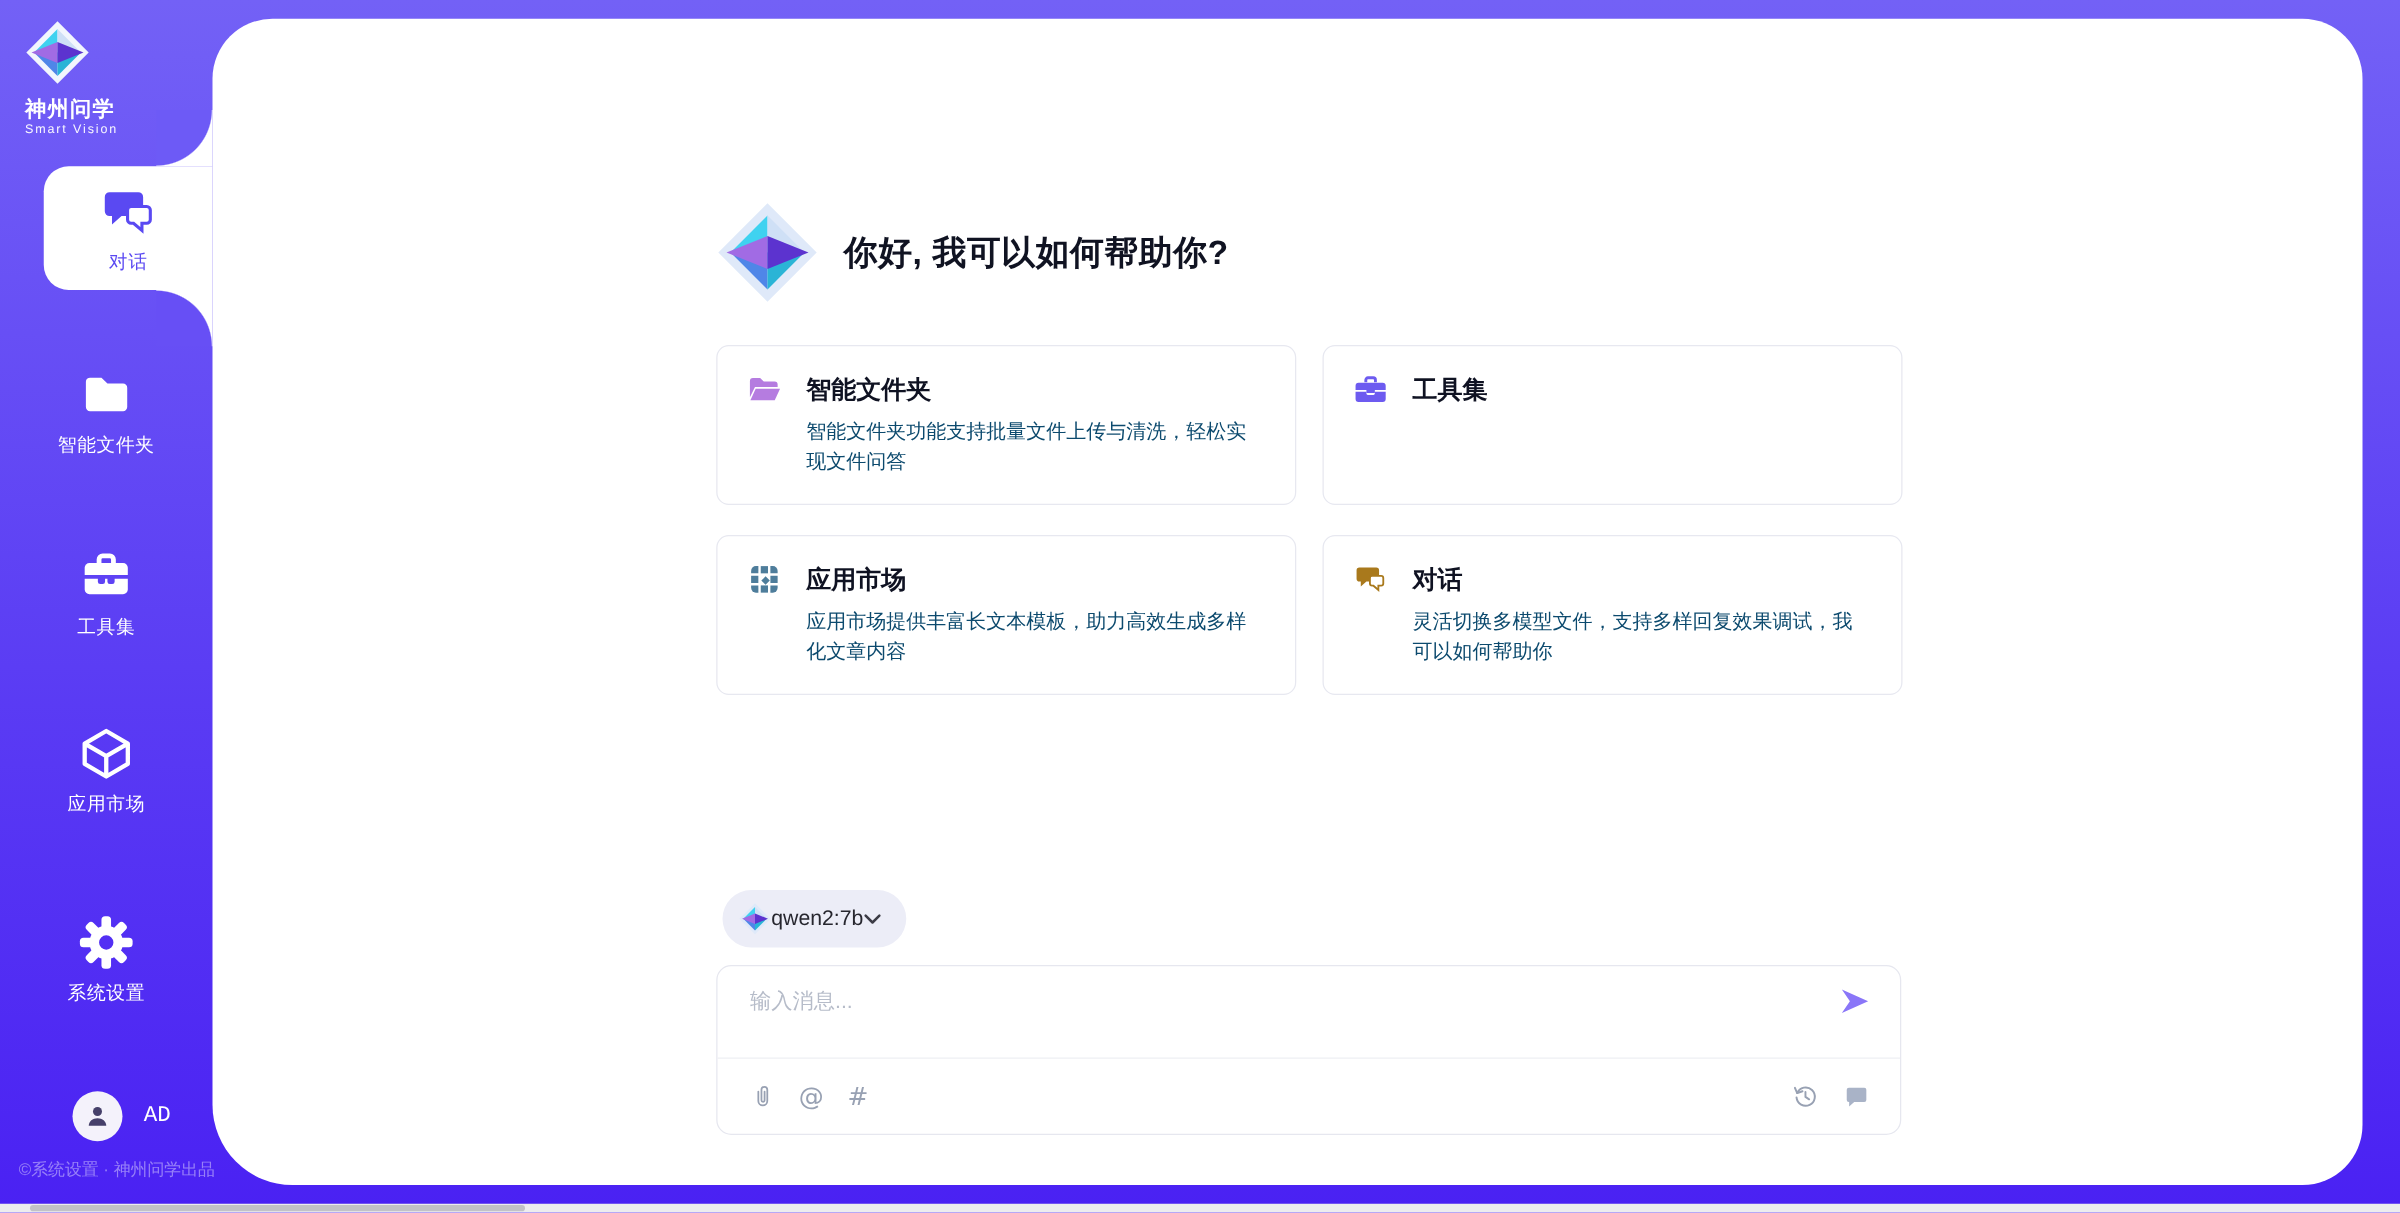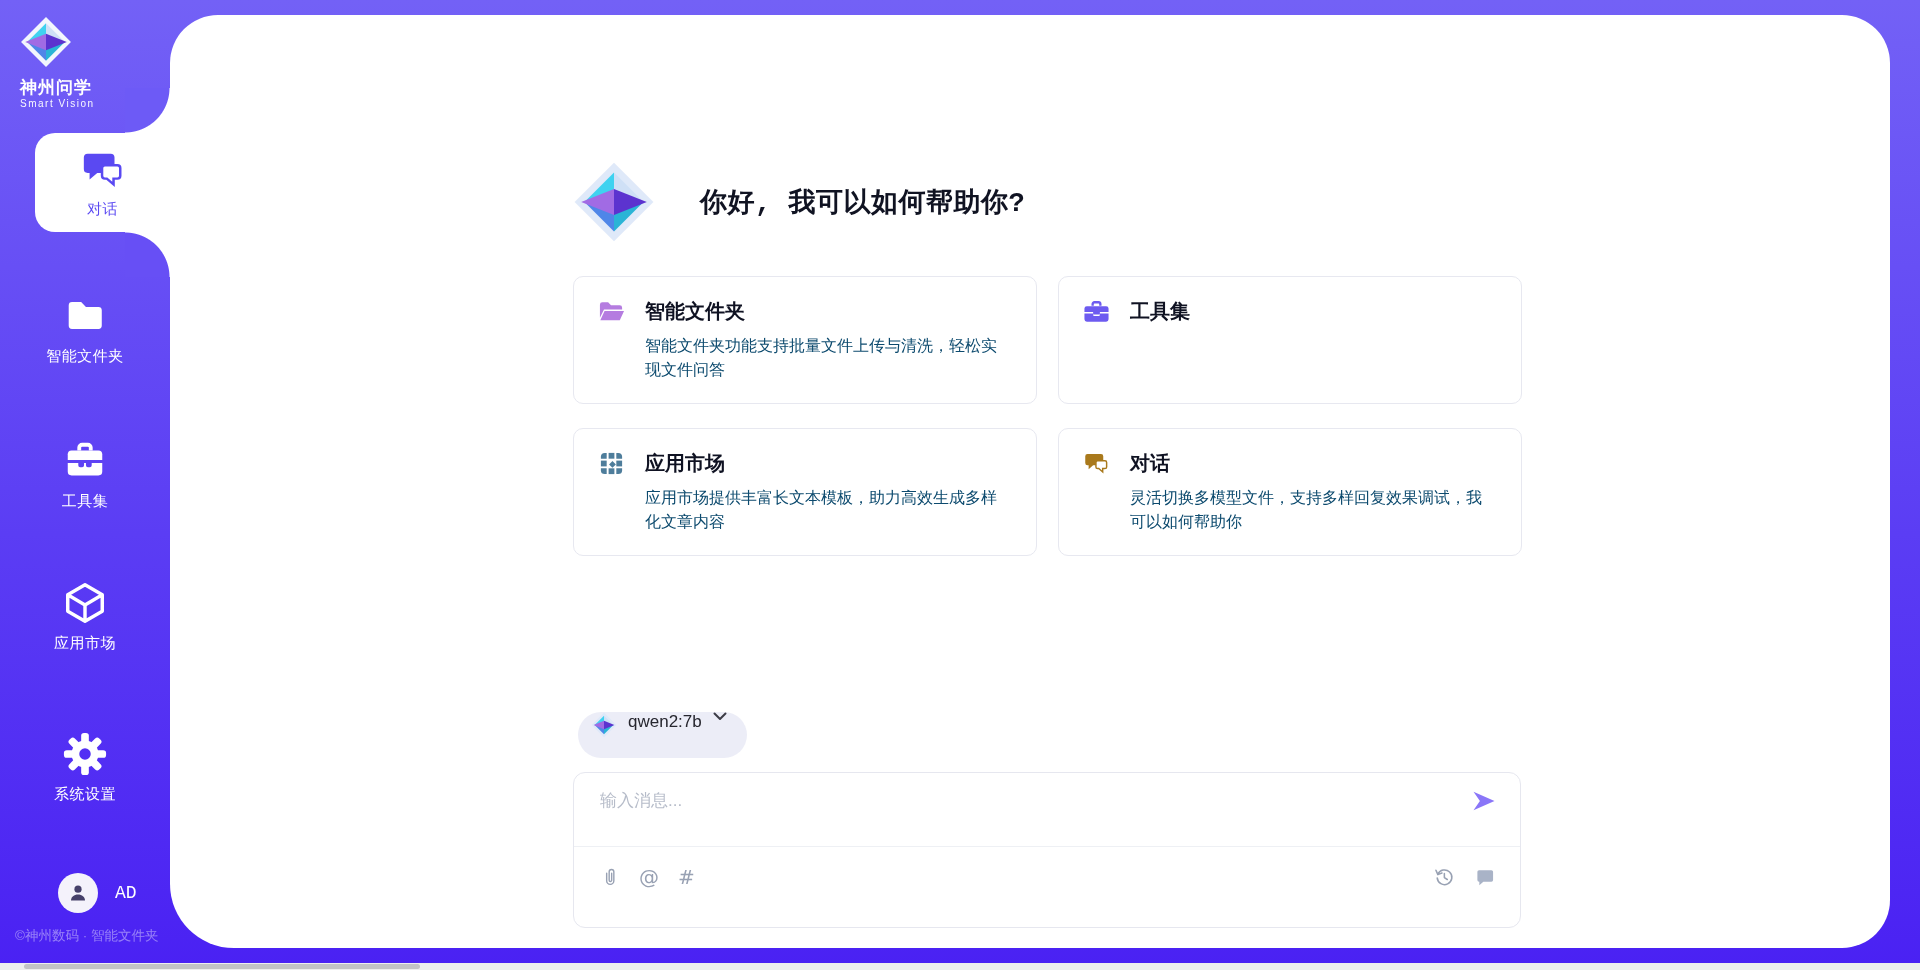--- a/index.html
+++ b/index.html
@@ -44,44 +44,44 @@
   .nav-cube{top:580px}
   .nav-gear{top:731px}
 
   .user{position:absolute;left:58px;top:873px;display:flex;align-items:center;gap:17px;cursor:pointer;}
   .avatar{width:40px;height:40px;border-radius:50%;background:#f4f2fb;display:flex;
     align-items:center;justify-content:center;}
   .user-name{color:#fff;font-size:18px;font-weight:500;font-family:Liberation Mono, monospace;}
   .side-footer{position:absolute;left:15px;top:927px;color:rgba(255,255,255,.42);font-size:13.5px;white-space:nowrap;}
 
   
-  .greeting{position:absolute;left:573px;top:158px;display:flex;align-items:center;gap:45px;font-family:Liberation Mono, monospace;}
+  .greeting{position:absolute;left:573px;top:158px;display:flex;align-items:center;gap:20px;}
   .greeting .dia{width:82px;height:88px;}
   .greeting h1{margin:0;font-size:27px;font-weight:700;color:#101322;letter-spacing:.5px;}
 
   .cards{position:absolute;left:573px;top:276px;display:grid;
     grid-template-columns:464px 464px;grid-auto-rows:128px;gap:24px 21px;}
   .card{box-sizing:border-box;border:1px solid #e7e8f0;border-radius:10px;background:#fff;
     padding:21px 24px;cursor:pointer;}
   .card-head{display:flex;align-items:center;gap:20px;}
   .card-head svg{width:27px;height:27px;flex:0 0 auto;}
   .card-title{font-size:20px;font-weight:700;color:#0f1222;}
   .card-desc{margin:9px 0 0 47px;font-size:16px;line-height:1.5;color:#0c4a6e;max-width:375px;}
   .ic-folderopen{color:#b57ce0}
   .ic-briefcase{color:#6d5bf0}
   .ic-grid{color:#4e7d9b}
   .ic-chatgold{color:#a9791c}
 
   .model-pill{position:absolute;left:578px;top:712px;height:46px;display:inline-flex;
-    align-items:flex-start;gap:11px;padding:0 20px 0 13px;border-radius:23px;background:#ecedf7;cursor:pointer;}
+    align-items:center;padding:0 20px 0 13px;border-radius:23px;background:#ecedf7;cursor:pointer;}
   .model-pill .dia{width:26px;height:26px;}
   .model-name{font-size:17px;color:#26262e;}
   .model-pill .chev{color:#3c3c46;}
 
-  .composer{position:absolute;left:573px;top:772px;width:948px;height:156px;box-sizing:border-box;
+  .composer{position:absolute;left:573px;top:772px;width:948px;height:136px;box-sizing:border-box;
     border:1px solid #e6e7ef;border-radius:12px;background:#fff;}
   .composer textarea{position:absolute;left:26px;top:16px;width:830px;height:50px;border:none;
     outline:none;resize:none;font-family:inherit;font-size:17px;color:#333;background:transparent;padding:0;}
   .composer textarea::placeholder{color:#b6bcc9;}
   .send-btn{position:absolute;right:22px;top:14px;width:28px;height:28px;color:#8a76f8;cursor:pointer;}
   .comp-divider{position:absolute;left:0;right:0;top:73px;border-top:1px solid #eef0f4;}
   .toolbar{position:absolute;left:26px;right:24px;top:73px;height:62px;display:flex;
     align-items:center;gap:19px;color:#98a1b3;}
   .toolbar .grow{flex:1}
   .tool{cursor:pointer;display:flex;align-items:center;color:#98a1b3;}
@@ -176,21 +176,21 @@
   <div class="user">
     <div class="avatar">
       <svg viewBox="0 0 24 24" width="24" height="24">
         <circle cx="12" cy="8.2" r="3.6" fill="#46406a"></circle>
         <path fill="#46406a" d="M5 19.5c0-3.6 3.1-6 7-6s7 2.4 7 6z"></path>
       </svg>
     </div>
     <span class="user-name">AD</span>
   </div>
 
-  <div class="side-footer">©神州数码 · 智能文件夹</div>
+  <div class="side-footer">©系统设置 · 神州问学出品</div>
 </div>
 
 <div class="panel"></div>
 
 <div class="greeting">
   <svg class="dia" viewBox="0 0 100 100">
     <polygon class="d-outer" points="50,2 98,50 50,98 2,50"></polygon>
     <polygon class="d-ul" points="50,14 14,50 50,50"></polygon>
     <polygon class="d-ur" points="50,14 86,50 50,50"></polygon>
     <polygon class="d-ll" points="14,50 50,86 50,50"></polygon>

